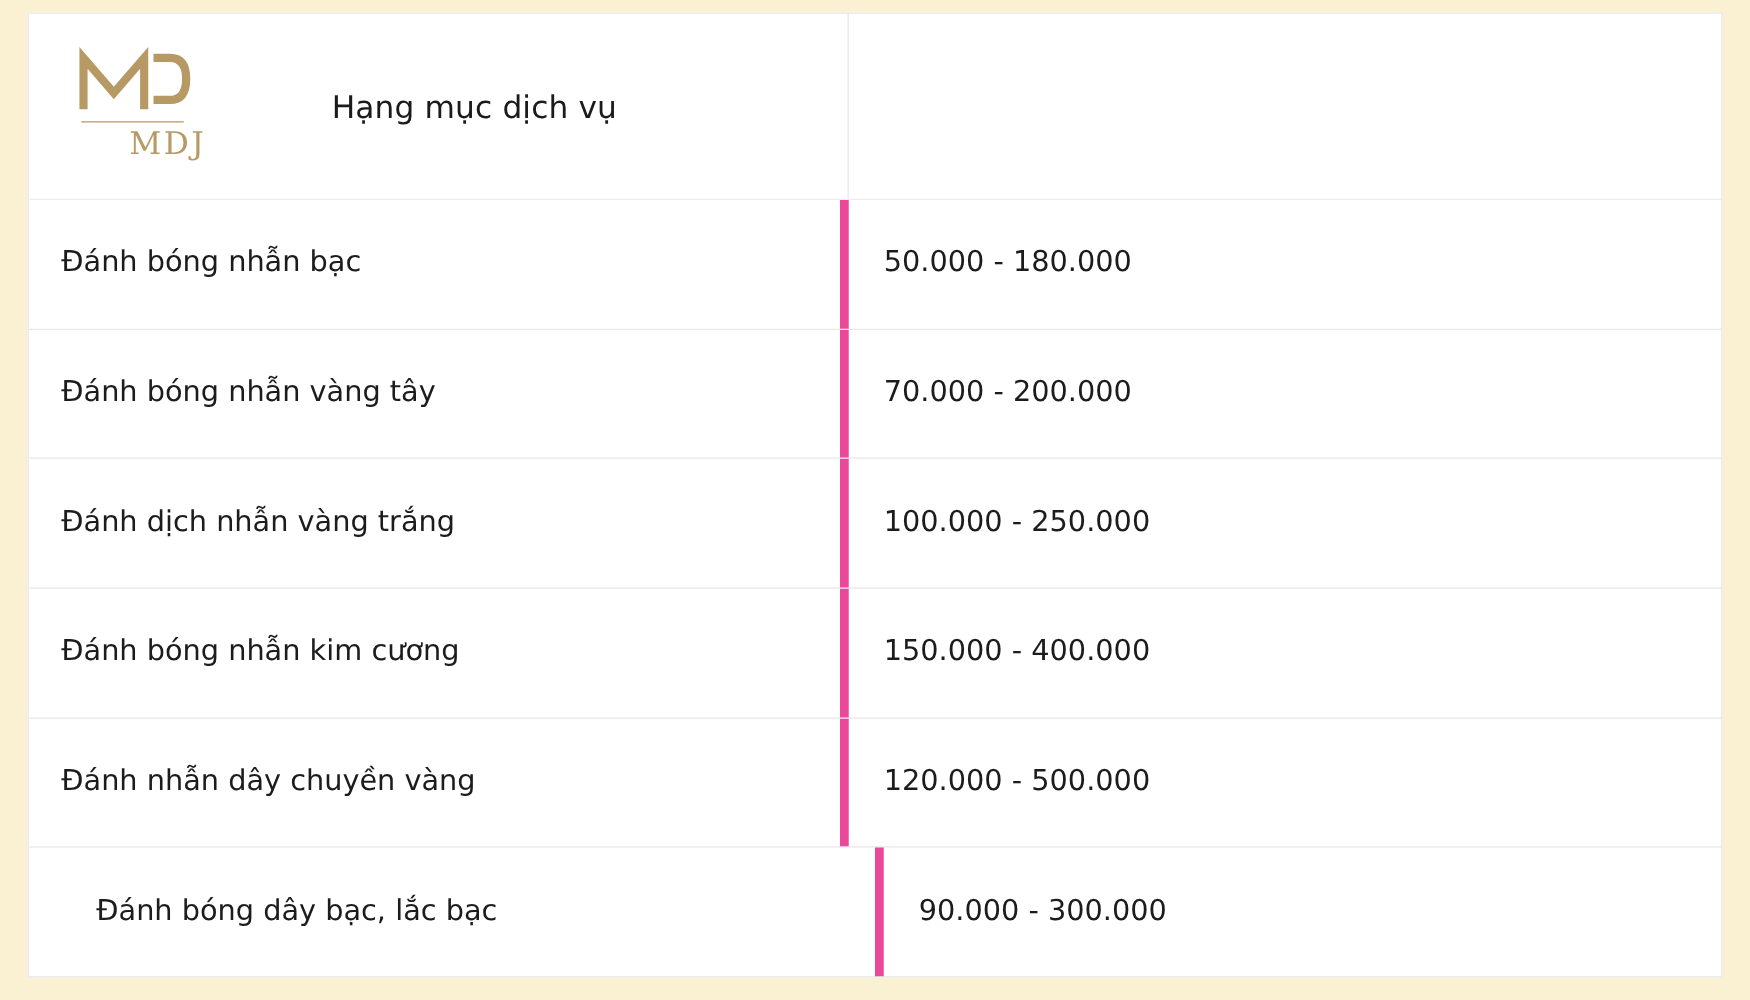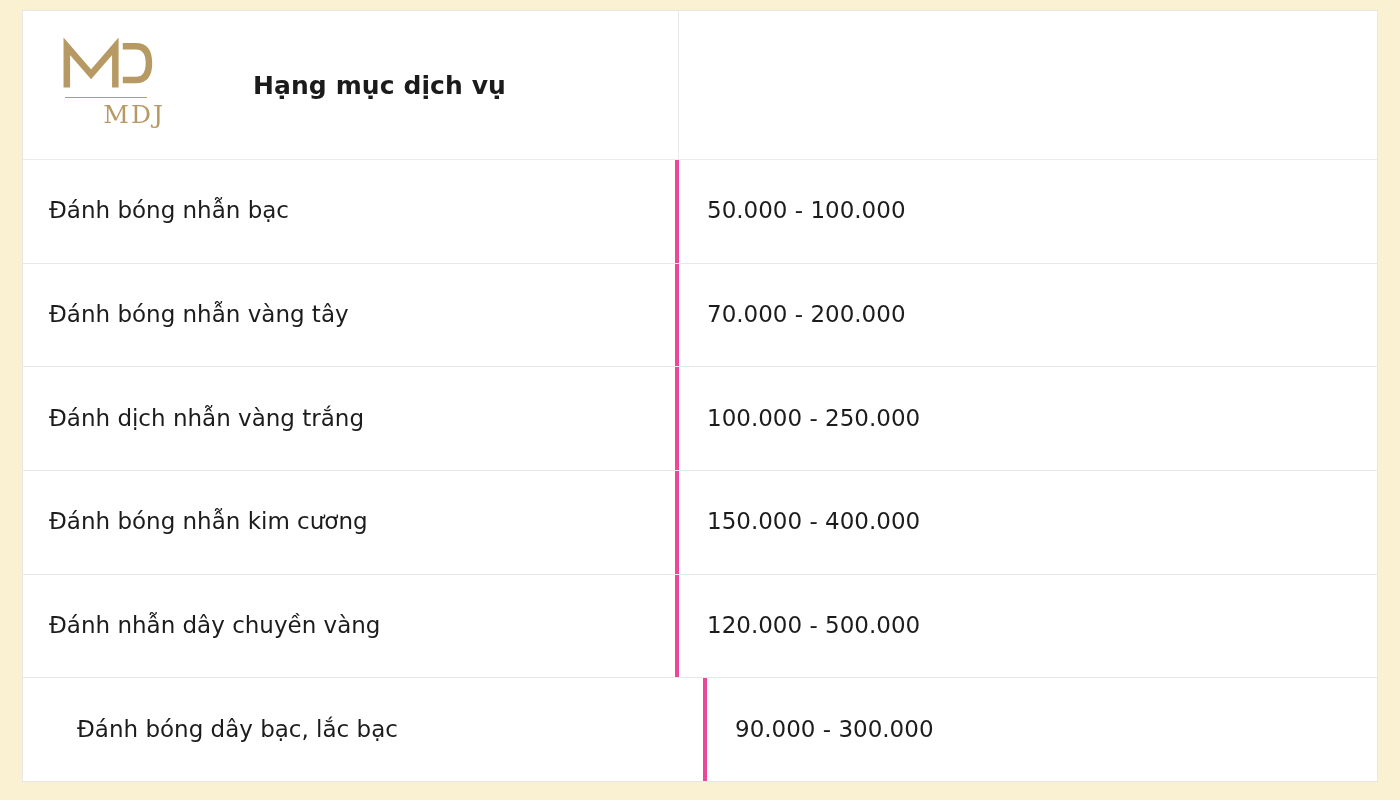--- a/index.html
+++ b/index.html
@@ -46,21 +46,21 @@
 
   .cell {
     box-sizing: border-box;
     display: flex;
     align-items: center;
     padding: 0 0 0 26px;
   }
   .cell-service {
     width: 656px;
     flex: 0 0 656px;
-    border-right: 4px solid #ec4899;
+    border-right: 7px solid #ec4899;
   }
   .cell-price {
     flex: 1 1 auto;
     padding-left: 28px;
   }
 
   
   .header-row {
     flex: 0 0 auto;
     height: 148px;
@@ -69,21 +69,21 @@
   .header-row .cell {
     justify-content: center;
     padding: 0;
     position: relative;
   }
   .header-row .cell-service {
     border-right: 1px solid #e8e8e8;
   }
   .header-title {
     font-size: 25px;
-    font-weight: 700;
+    font-weight: 400;
     color: #1b1b1b;
     letter-spacing: 0.1px;
   }
   .header-service-title {
     margin-left: 58px;
   }
 
   
   .logo {
     position: absolute;
@@ -143,21 +143,21 @@
         </div>
         <span class="header-title header-service-title">Hạng mục dịch vụ</span>
       </div>
     </div>
 
     <div class="row">
       <div class="cell cell-service">
         <span class="body-text">Đánh bóng nhẫn bạc</span>
       </div>
       <div class="cell cell-price">
-        <span class="price-text">50.000 - 100.000</span>
+        <span class="price-text">50.000 - 180.000</span>
       </div>
     </div>
 
     <div class="row">
       <div class="cell cell-service">
         <span class="body-text">Đánh bóng nhẫn vàng tây</span>
       </div>
       <div class="cell cell-price">
         <span class="price-text">70.000 - 200.000</span>
       </div>

